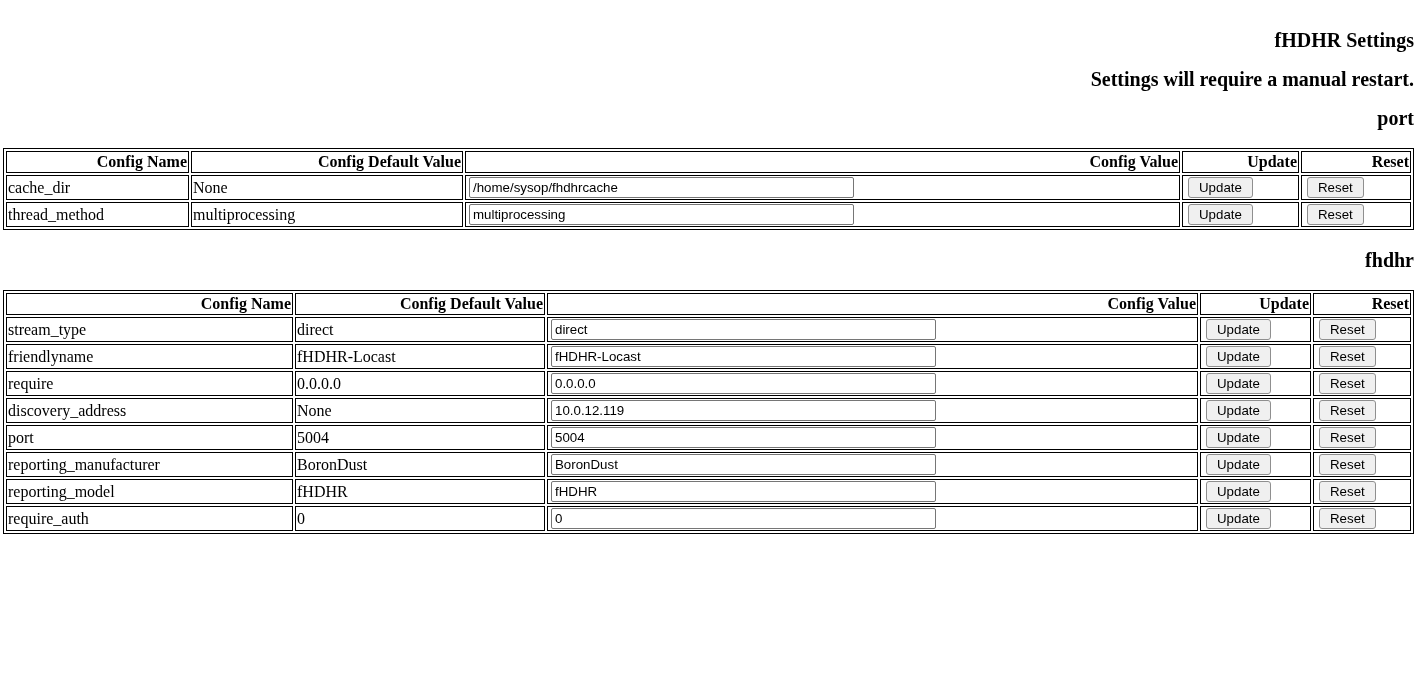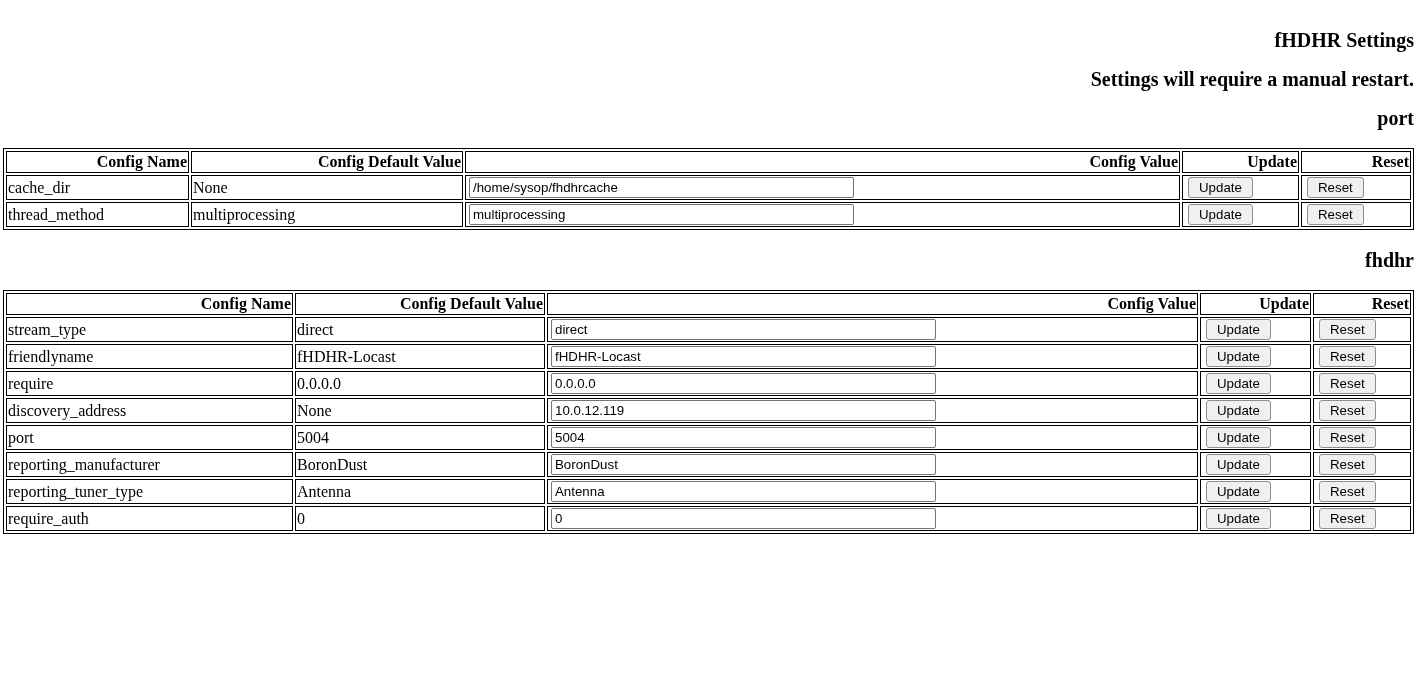--- a/index.html
+++ b/index.html
@@ -177,23 +177,23 @@
         <td class="c-btn"><button type="button" class="btn">Reset</button></td>
       </tr>
       <tr>
         <td class="c-name">reporting_manufacturer</td>
         <td class="c-def">BoronDust</td>
         <td class="c-val"><input type="text" class="val-input" value="BoronDust" style=""></td>
         <td class="c-btn"><button type="button" class="btn">Update</button></td>
         <td class="c-btn"><button type="button" class="btn">Reset</button></td>
       </tr>
       <tr>
-        <td class="c-name">reporting_tuner_type</td>
-        <td class="c-def">Antenna</td>
-        <td class="c-val"><input type="text" class="val-input" value="Antenna" style=""></td>
+        <td class="c-name">reporting_model</td>
+        <td class="c-def">fHDHR</td>
+        <td class="c-val"><input type="text" class="val-input" value="fHDHR" style=""></td>
         <td class="c-btn"><button type="button" class="btn">Update</button></td>
         <td class="c-btn"><button type="button" class="btn">Reset</button></td>
       </tr>
       <tr>
         <td class="c-name">require_auth</td>
         <td class="c-def">0</td>
         <td class="c-val"><input type="text" class="val-input" value="0" style=""></td>
         <td class="c-btn"><button type="button" class="btn">Update</button></td>
         <td class="c-btn"><button type="button" class="btn">Reset</button></td>
       </tr>

